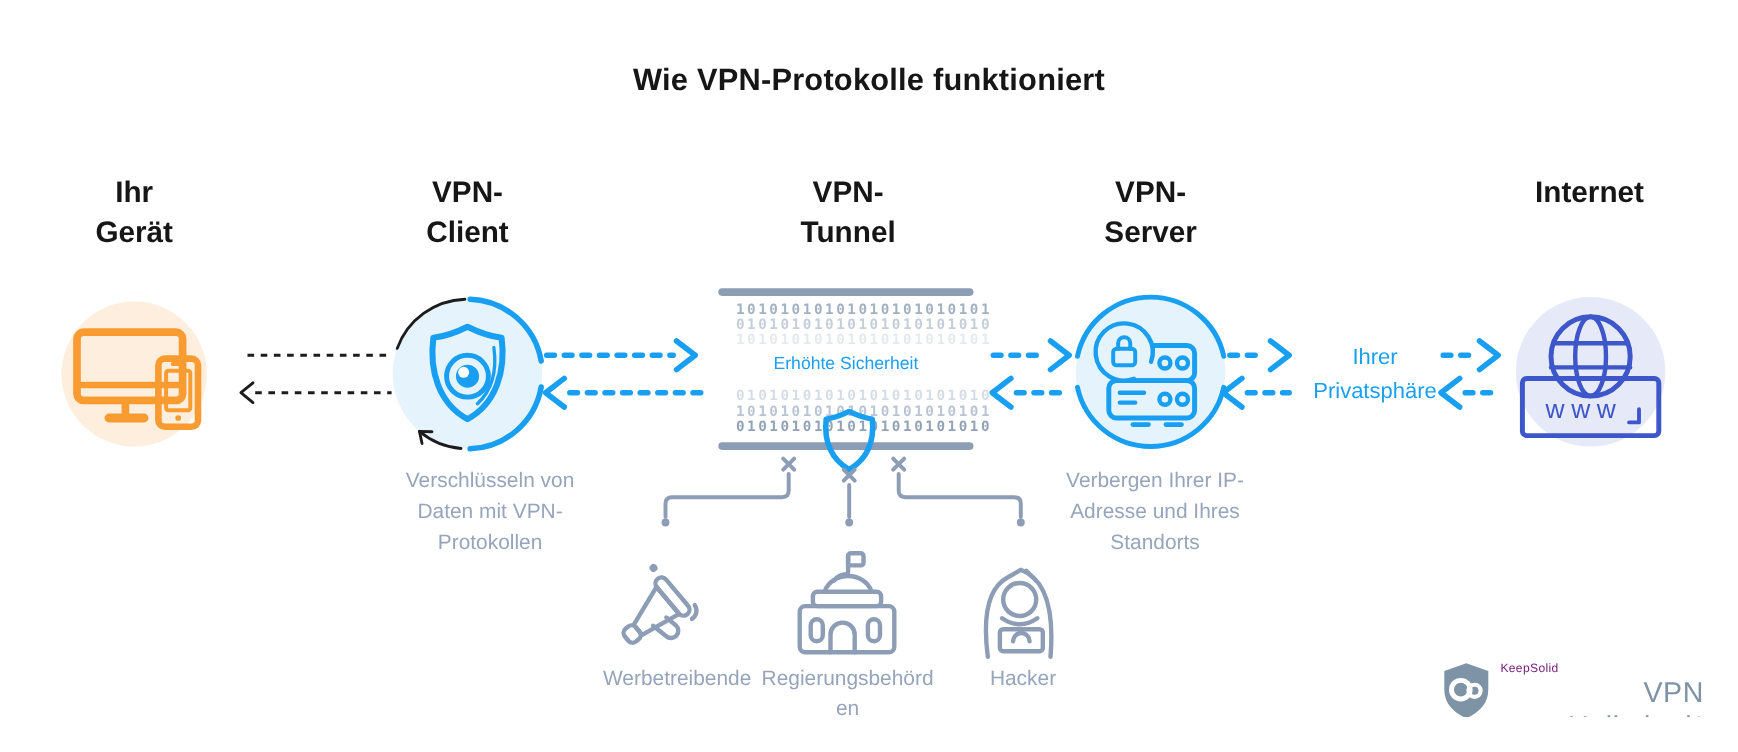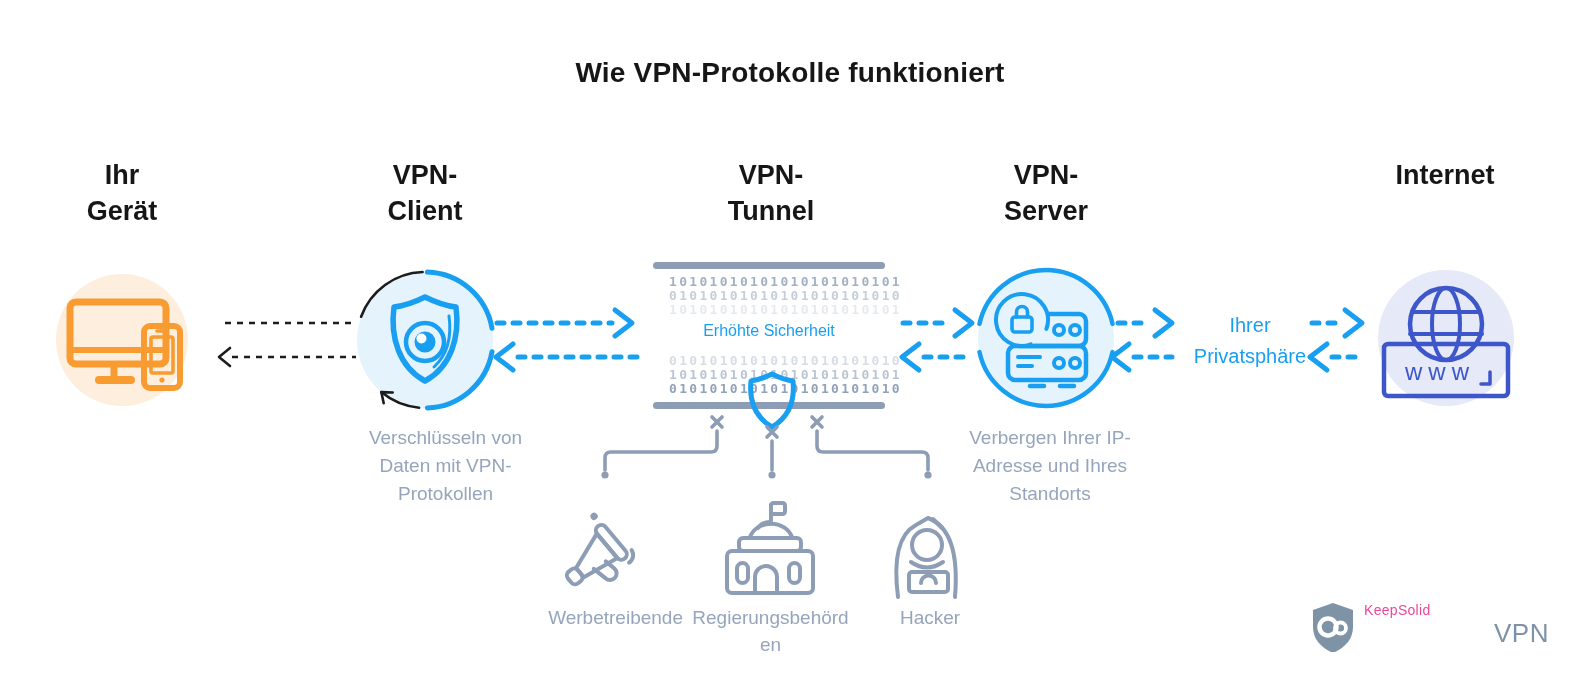--- a/index.html
+++ b/index.html
@@ -52,21 +52,21 @@
        font-size:20px;line-height:31px;color:var(--accent-blue);}
   .threat-label{position:absolute;text-align:center;font-size:19px;line-height:27px;
        color:var(--gray-text);overflow-wrap:anywhere;}
   .t-adv{left:523px;top:604px;width:160px;text-align:right;}
   .t-gov{left:688px;top:604px;width:165px;}
   .t-hack{left:850px;top:604px;width:160px;}
   
   .logo{position:absolute;left:1309px;top:600px;width:240px;height:56px;}
   .logo-mark{position:absolute;left:0;top:2px;}
   .logo-text{position:absolute;left:55px;top:2px;}
-  .logo-company{font-size:14px;color:#ec4899;letter-spacing:.3px;}
+  .logo-company{font-size:11px;color:#701a75;letter-spacing:.3px;}
   .logo-product{font-size:26px;color:var(--logo-gray);letter-spacing:.5px;text-align:right;}
   .logo-reg{font-size:11px;color:#8a9bad;vertical-align:super;margin-left:2px;}
   
   .blue-dash{stroke:var(--accent-blue);stroke-width:5;stroke-dasharray:7 9;stroke-linecap:round;fill:none;}
   .blue-head{stroke:var(--accent-blue);stroke-width:5;stroke-linecap:round;stroke-linejoin:round;fill:none;}
   .black-dash{stroke:#1c1c1c;stroke-width:2.6;stroke-dasharray:6 6;fill:none;}
   .black-line{stroke:#1c1c1c;stroke-width:2.6;stroke-linecap:round;stroke-linejoin:round;fill:none;}
   .gray-line{stroke:var(--gray);stroke-width:3.6;stroke-linecap:round;stroke-linejoin:round;fill:none;}
   .icon-gray{stroke:var(--gray);stroke-width:4;stroke-linecap:round;stroke-linejoin:round;fill:none;}
   .blue-ic{stroke:var(--accent-blue);stroke-linecap:round;stroke-linejoin:round;fill:none;}

